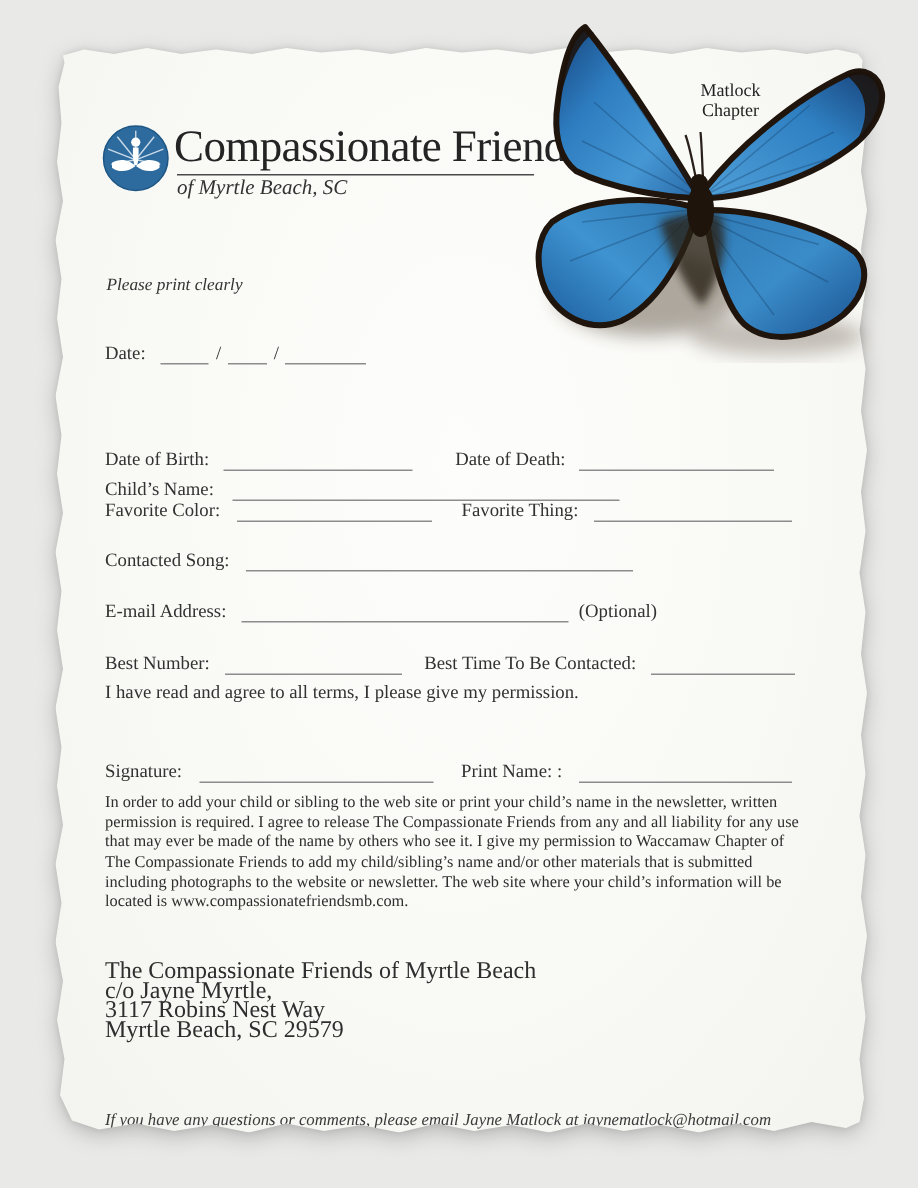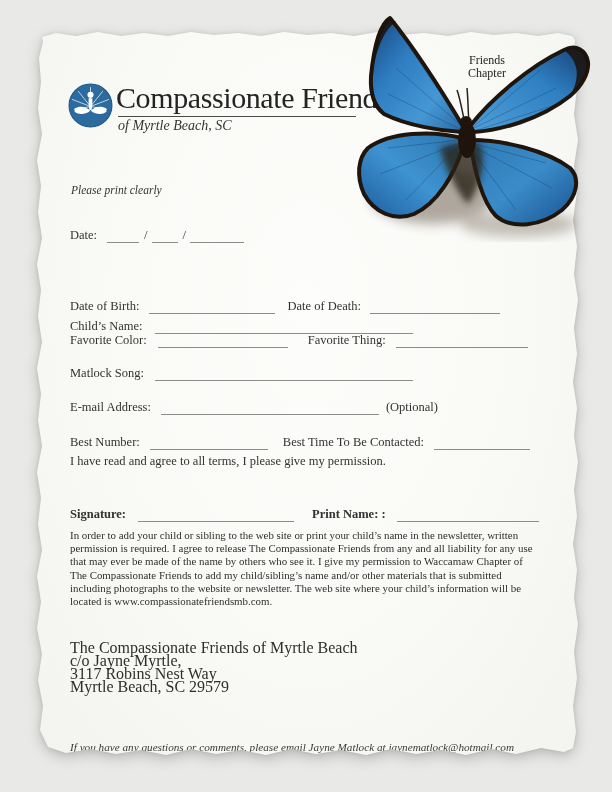--- a/index.html
+++ b/index.html
@@ -46,21 +46,21 @@
   .lbl { padding-bottom:0; }
   .slash { padding:0 4px 0 5px; }
   .r-date      { top:198px; }
   .r-child     { top:244px;margin-top:45px; }
   .r-dob       { top:269px; }
   .r-favc      { top:303px; }
   .r-song      { top:336px; }
   .r-email     { top:370px; }
   .r-phone     { top:405px; }
   .r-statement { top:424px; font-size:12.5px; }
-  .r-sig       { top:477px;font-weight:bold; }
+  .r-sig       { top:477px; }
 
   
   .terms {
     left:34px; top:499px; width:464px;
     font-size:10.9px; line-height:13.2px; color:#2e2e2e; text-align:left;
   }
 
   
   .mail-instr { left:34px; top:585px; font-size:12px; font-style:italic; font-weight:bold; color:#2a2a2a; }
   .mail-addr  { left:34px; top:611px; font-size:16px; line-height:13.1px; color:#2e2e2e; }
@@ -90,21 +90,21 @@
         <path d="M20.2 15 C 20 19, 20.2 23, 21 26.5 L23 26.5 C 23.8 23, 24 19, 23.8 15 Z" fill="#ffffff"></path>
         <path d="M6.5 25 C 12 21.5, 19 23.5, 21.7 27.2 C 17 31, 10.5 31.5, 6.5 28.2 Z" fill="#ffffff"></path>
         <path d="M37.5 25 C 32 21.5, 25 23.5, 22.3 27.2 C 27 31, 33.5 31.5, 37.5 28.2 Z" fill="#ffffff"></path>
         <path d="M5 31 C 13 34.5, 31 34.5, 39 31 C 31 36.5, 13 36.5, 5 31 Z" fill="#2d6b9f" opacity="0"></path>
       </svg>
       <div class="abs org-name">Compassionate Friends</div>
       <div class="abs org-divider"></div>
       <div class="abs org-sub">of Myrtle Beach, SC</div>
 
       <div class="abs chapter">
-        <span>Friends</span><br>
+        <span>Matlock</span><br>
         <span>Chapter</span>
       </div>
 
       <div class="abs page-sub">Please print clearly</div>
 
       <div class="abs row r-date">
         <span class="lbl">Date:</span>
         <span class="fl" style="width:32px; margin-left:10px;"></span>
         <span class="slash">/</span>
         <span class="fl" style="width:26px;"></span>
@@ -113,33 +113,33 @@
       </div>
 
       <div class="abs row r-child">
         <span class="lbl">Child’s Name:</span>
         <span class="fl" style="width:258px; margin-left:12px;"></span>
       </div>
 
       <div class="abs row r-dob">
         <span class="lbl">Date of Birth:</span>
         <span class="fl" style="width:126px; margin-left:10px;"></span>
-        <span class="lbl" style="margin-left:12px;">Date of Death:</span>
+        <span class="lbl" style="margin-left:28px;">Date of Death:</span>
         <span class="fl" style="width:130px; margin-left:9px;"></span>
       </div>
 
       <div class="abs row r-favc">
         <span class="lbl">Favorite Color:</span>
         <span class="fl" style="width:130px; margin-left:11px;"></span>
         <span class="lbl" style="margin-left:20px;">Favorite Thing:</span>
         <span class="fl" style="width:132px; margin-left:10px;"></span>
       </div>
 
       <div class="abs row r-song">
-        <span class="lbl">Matlock Song:</span>
+        <span class="lbl">Contacted Song:</span>
         <span class="fl" style="width:258px; margin-left:11px;"></span>
       </div>
 
       <div class="abs row r-email">
         <span class="lbl">E-mail Address:</span>
         <span class="fl" style="width:218px; margin-left:10px;"></span>
         <span class="lbl" style="margin-left:7px;">(Optional)</span>
       </div>
 
       <div class="abs row r-phone">

